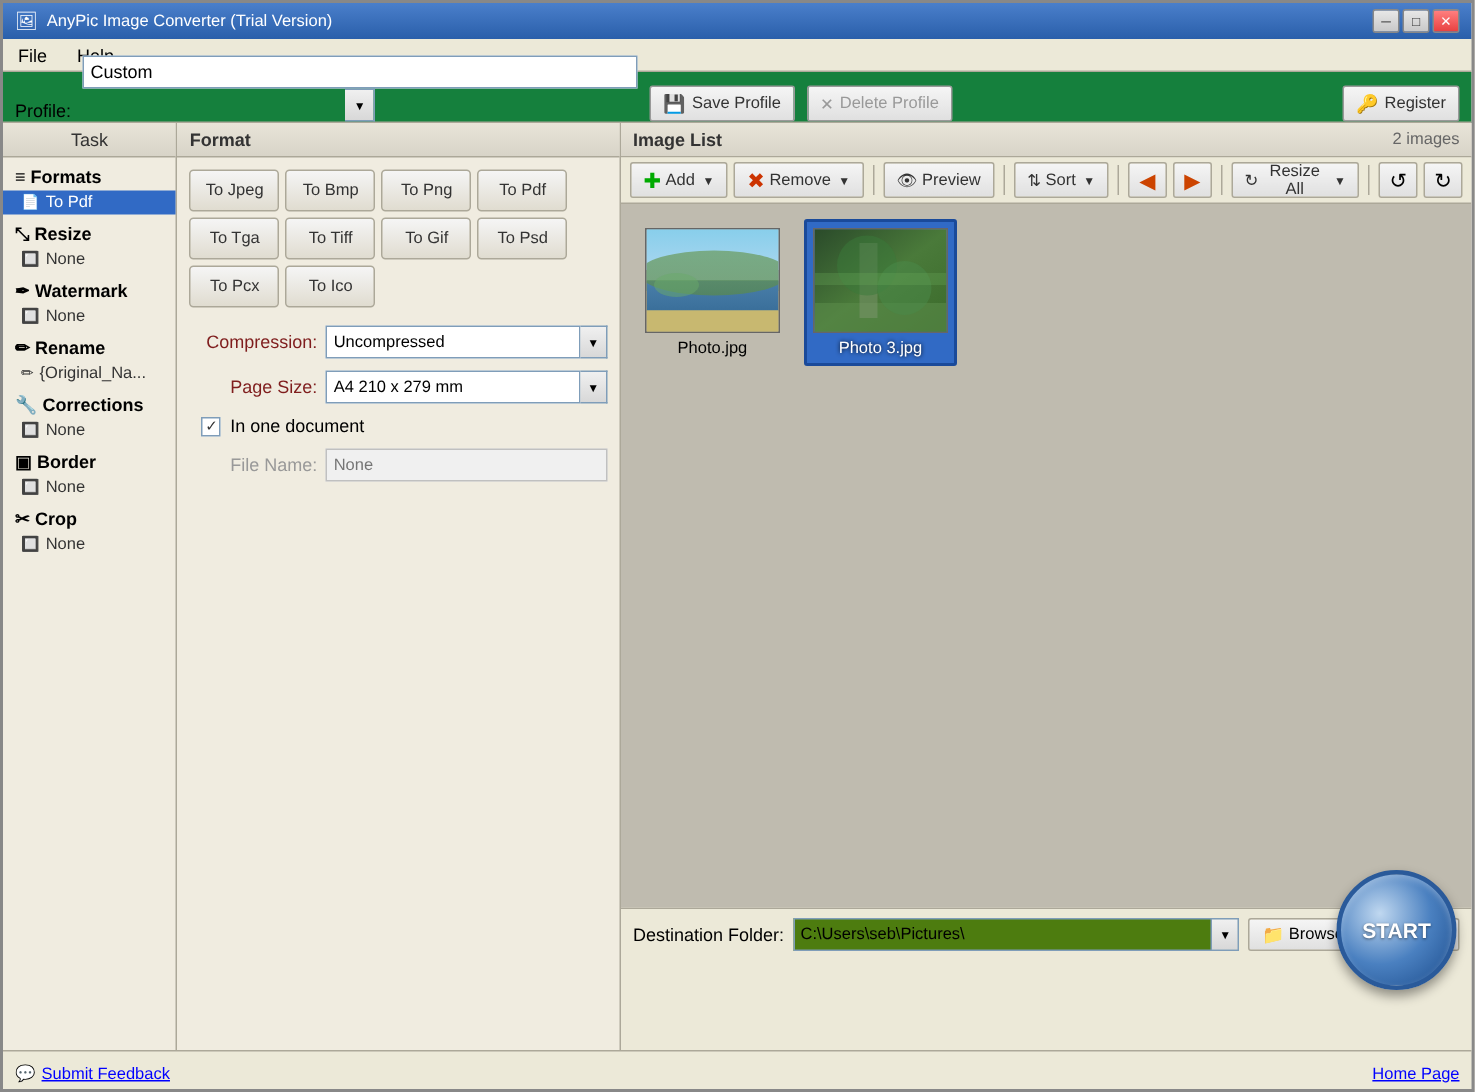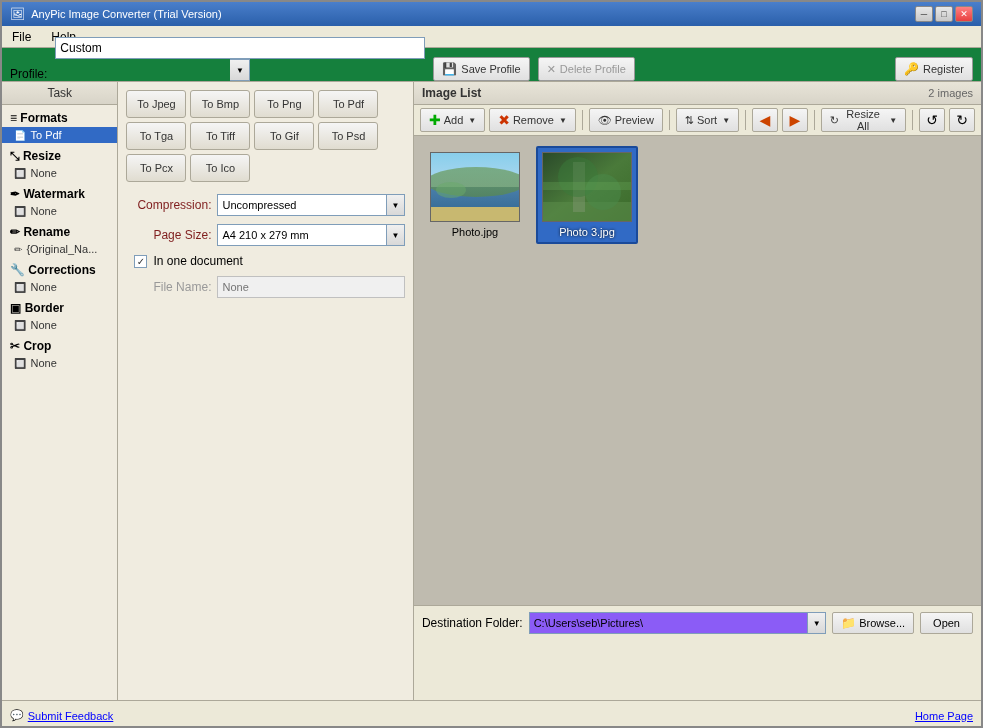--- a/index.html
+++ b/index.html
@@ -382,21 +382,21 @@
     .dest-label { font-size: 12px; color: #000; }
     .dest-input-wrap {
       flex: 1;
       display: flex;
       max-width: 400px;
     }
     .dest-input {
       flex: 1;
       height: 22px;
       border: 1px solid #7f9db9;
-      background: #8b5cf6;
+      background: #4d7c0f;
       font-size: 11px;
       padding: 1px 4px;
     }
     .dest-input-arrow {
       width: 18px;
       height: 22px;
       background: linear-gradient(to bottom, #f0f0f0, #d8d8d8);
       border: 1px solid #7f9db9;
       border-left: none;
       display: flex;
@@ -599,20 +599,21 @@
       <span>✂</span>
       <span> Crop</span>
     </div>
     <div class="sidebar-item">
       <span style="font-size:10px;">🔲</span>
       <span>None</span>
     </div>
   </div>
 
   <div class="format-panel">
+    <div class="panel-header">Format</div>
     <div class="panel-content">
       <div class="format-buttons">
         <button class="format-btn">To Jpeg</button>
         <button class="format-btn">To Bmp</button>
         <button class="format-btn">To Png</button>
         <button class="format-btn">To Pdf</button>
         <button class="format-btn">To Tga</button>
         <button class="format-btn">To Tiff</button>
         <button class="format-btn">To Gif</button>
         <button class="format-btn">To Psd</button>
@@ -765,20 +766,23 @@
         </div>
         <button class="browse-btn">
           <span class="icon-folder">📁</span>
           <span>Browse...</span>
         </button>
         <button class="open-btn">Open</button>
       </div>
     </div>
   </div>
 
+  <div class="start-button-container">
+    <button class="start-btn">START</button>
+  </div>
 </div>
 
 <div class="status-bar">
   <div class="status-left">
     <span>💬</span>
     <span class="status-right">Submit Feedback</span>
   </div>
   <span class="status-right">Home Page</span>
 </div>
 

